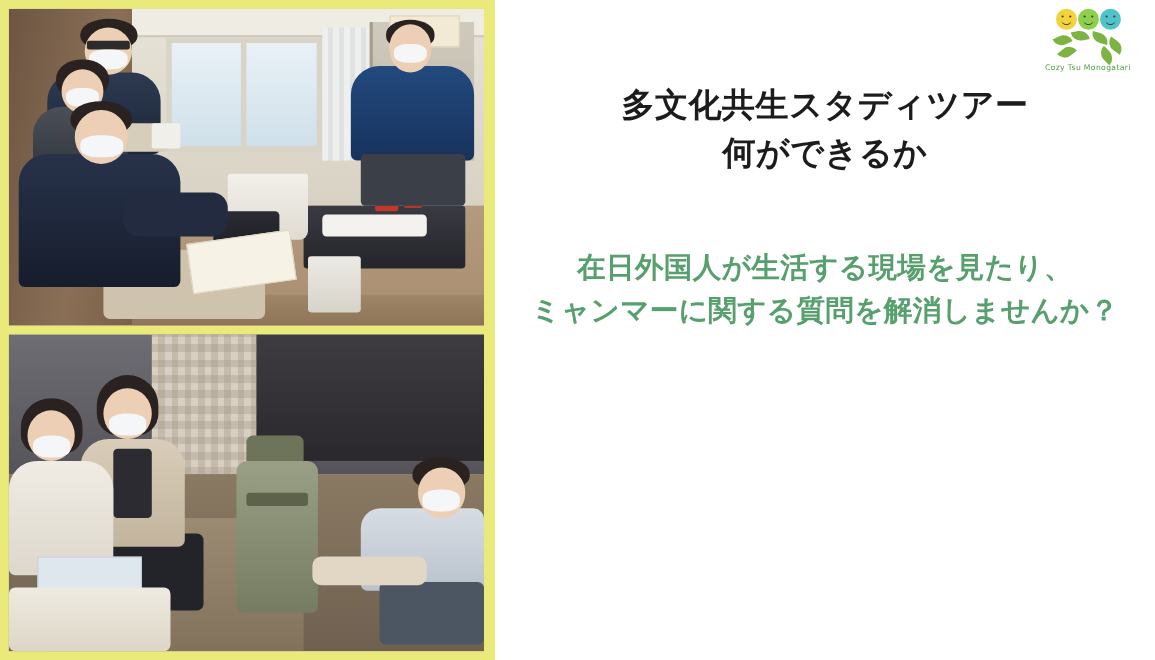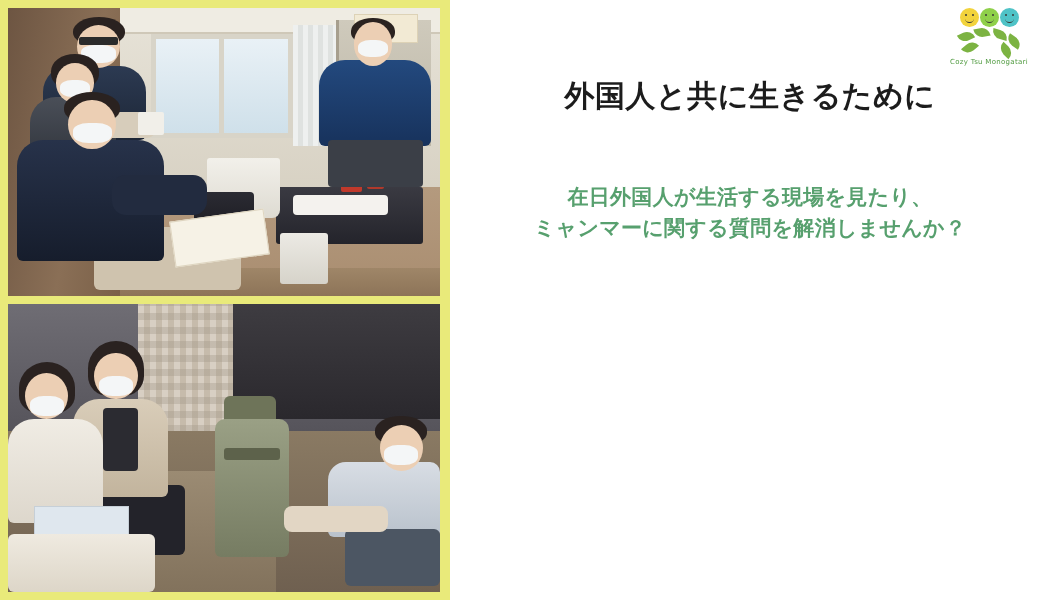--- a/index.html
+++ b/index.html
@@ -201,21 +201,21 @@
     margin-top: 30px;
     text-align: center;
     font-size: 25px;
     font-weight: bold;
     line-height: 1.5;
     color: #1c1c1c;
   }
   .footnote {
     margin-top: 34px;
     text-align: center;
-    font-size: 21px;
+    font-size: 26px;
     font-weight: bold;
     line-height: 1.5;
     color: #57a06e;
     letter-spacing: .3px;
   }
 </style>
 </head>
 <body>
 
 <div class="poster">
@@ -323,21 +323,22 @@
         <span class="leaf" style="left:20px; top:0px;  transform:rotate(-10deg)"></span>
         <span class="leaf" style="left:38px; top:2px;  transform:rotate(15deg)"></span>
         <span class="leaf" style="left:52px; top:9px;  transform:rotate(35deg)"></span>
         <span class="leaf" style="left:8px;  top:15px; transform:rotate(-40deg)"></span>
         <span class="leaf" style="left:44px; top:18px; transform:rotate(45deg)"></span>
       </div>
       <div class="logo-text">Cozy Tsu Monogatari</div>
     </div>
 
     <div class="title">
-      <div>外国人と共に生きるために</div>
+      <div>多文化共生スタディツアー</div>
+      <div>何ができるか</div>
     </div>
 
 
     <div class="details">
     </div>
 
     <div class="footnote">
       <div>在日外国人が生活する現場を見たり、</div>
       <div>ミャンマーに関する質問を解消しませんか？</div>
     </div>

